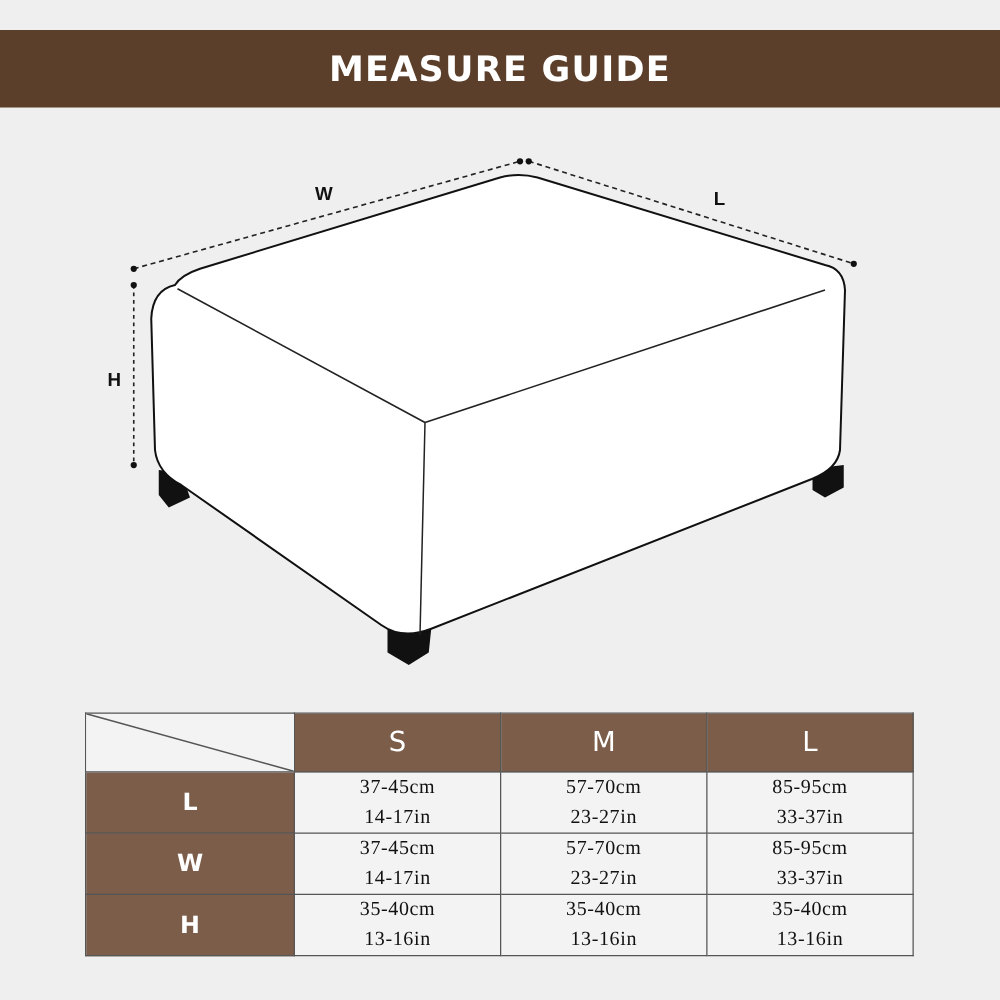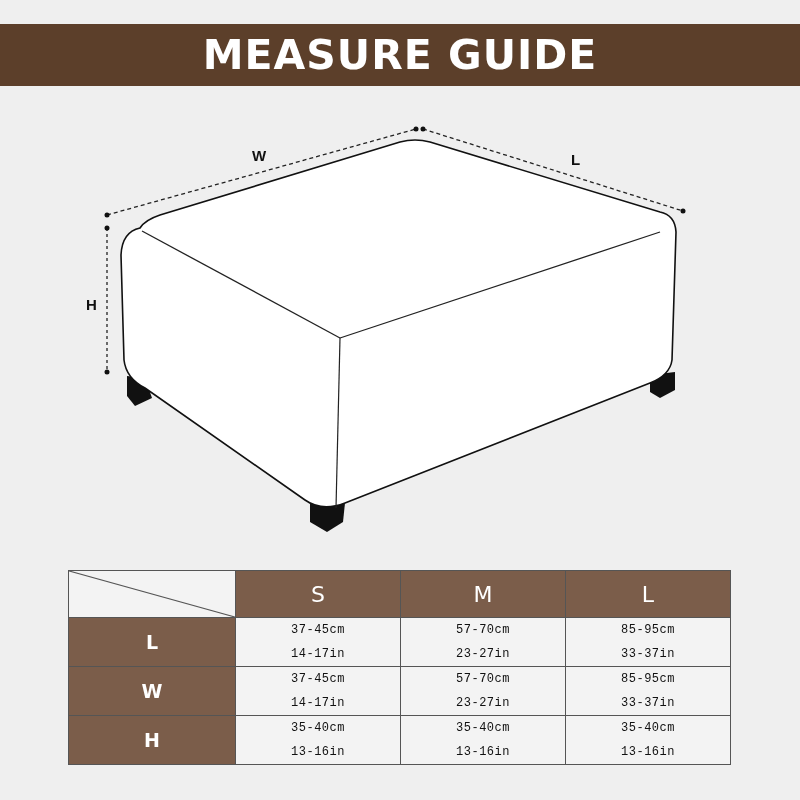--- a/index.html
+++ b/index.html
@@ -1,27 +1,27 @@
 <!DOCTYPE html>
 <html><head>
 <meta charset="utf-8">
 <style>
   html, body { margin:0; padding:0; }
   body { width:800px; height:800px; background:#efefef; position:relative; overflow:hidden; font-family:"DejaVu Sans", sans-serif; }
   .banner { position:absolute; left:0; top:24px; width:800px; height:62px; background:#5c3f2a; display:flex; align-items:center; justify-content:center; }
-  .banner-title { color:#ffffff; font-family:"DejaVu Sans", sans-serif; font-weight:bold; font-size:41px; letter-spacing:1px; }
+  .banner-title { color:#ffffff; font-family:"DejaVu Sans", sans-serif; font-weight:bold; font-size:28px; letter-spacing:1px; }
   .diagram { position:absolute; left:0; top:100px; width:800px; height:450px; }
   .dim-label { position:absolute; font-family:"Liberation Sans", sans-serif; font-weight:bold; font-size:15px; color:#111; }
   table.size { position:absolute; left:68px; top:570px; border-collapse:collapse; border:1.5px solid #555; }
   table.size td, table.size th { border:1.5px solid #555; padding:0; }
   .corner { width:166px; height:46px; background:#f3f3f3; position:relative; }
   .corner svg { position:absolute; left:0; top:0; }
   .col-head { width:164px; height:46px; background:#7b5d4a; color:#fff; font-family:"DejaVu Sans", sans-serif; font-weight:normal; font-size:22px; text-align:center; }
   .row-head { width:166px; height:47px; background:#7b5d4a; color:#fff; font-family:"DejaVu Sans", sans-serif; font-weight:bold; font-size:19px; text-align:center; }
-  .cell { background:#f3f3f3; text-align:center; height:47px; color:#111; font-family:Liberation Mono, monospace; font-size:12px; line-height:24px; letter-spacing:0.5px; }
+  .cell { background:#f3f3f3; text-align:center; height:47px; color:#111; font-family:Liberation Serif, serif; font-size:16px; line-height:24px; letter-spacing:0.5px; }
   .cell div { height:24px; }
 </style>
 </head>
 <body>
 
 <div class="banner">
   <span class="banner-title">MEASURE GUIDE</span>
 </div>
 
 <div class="diagram">

